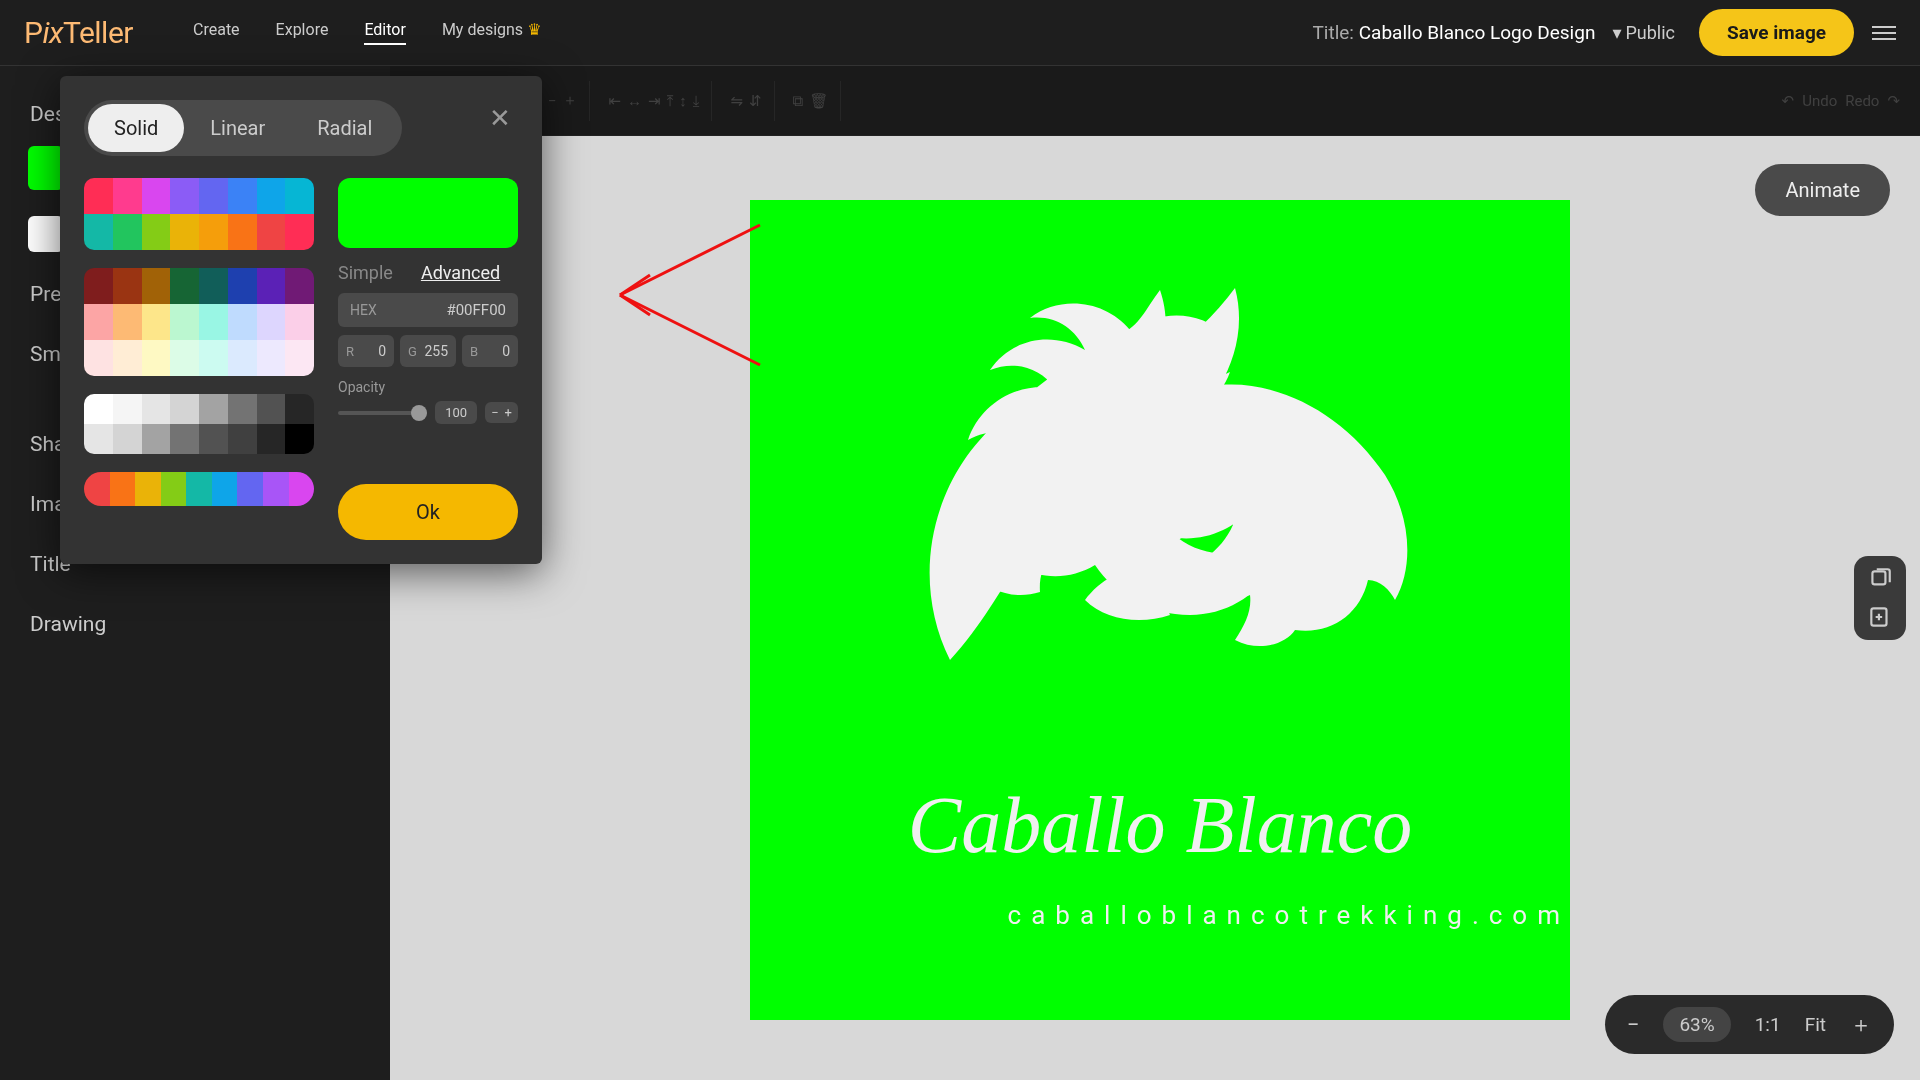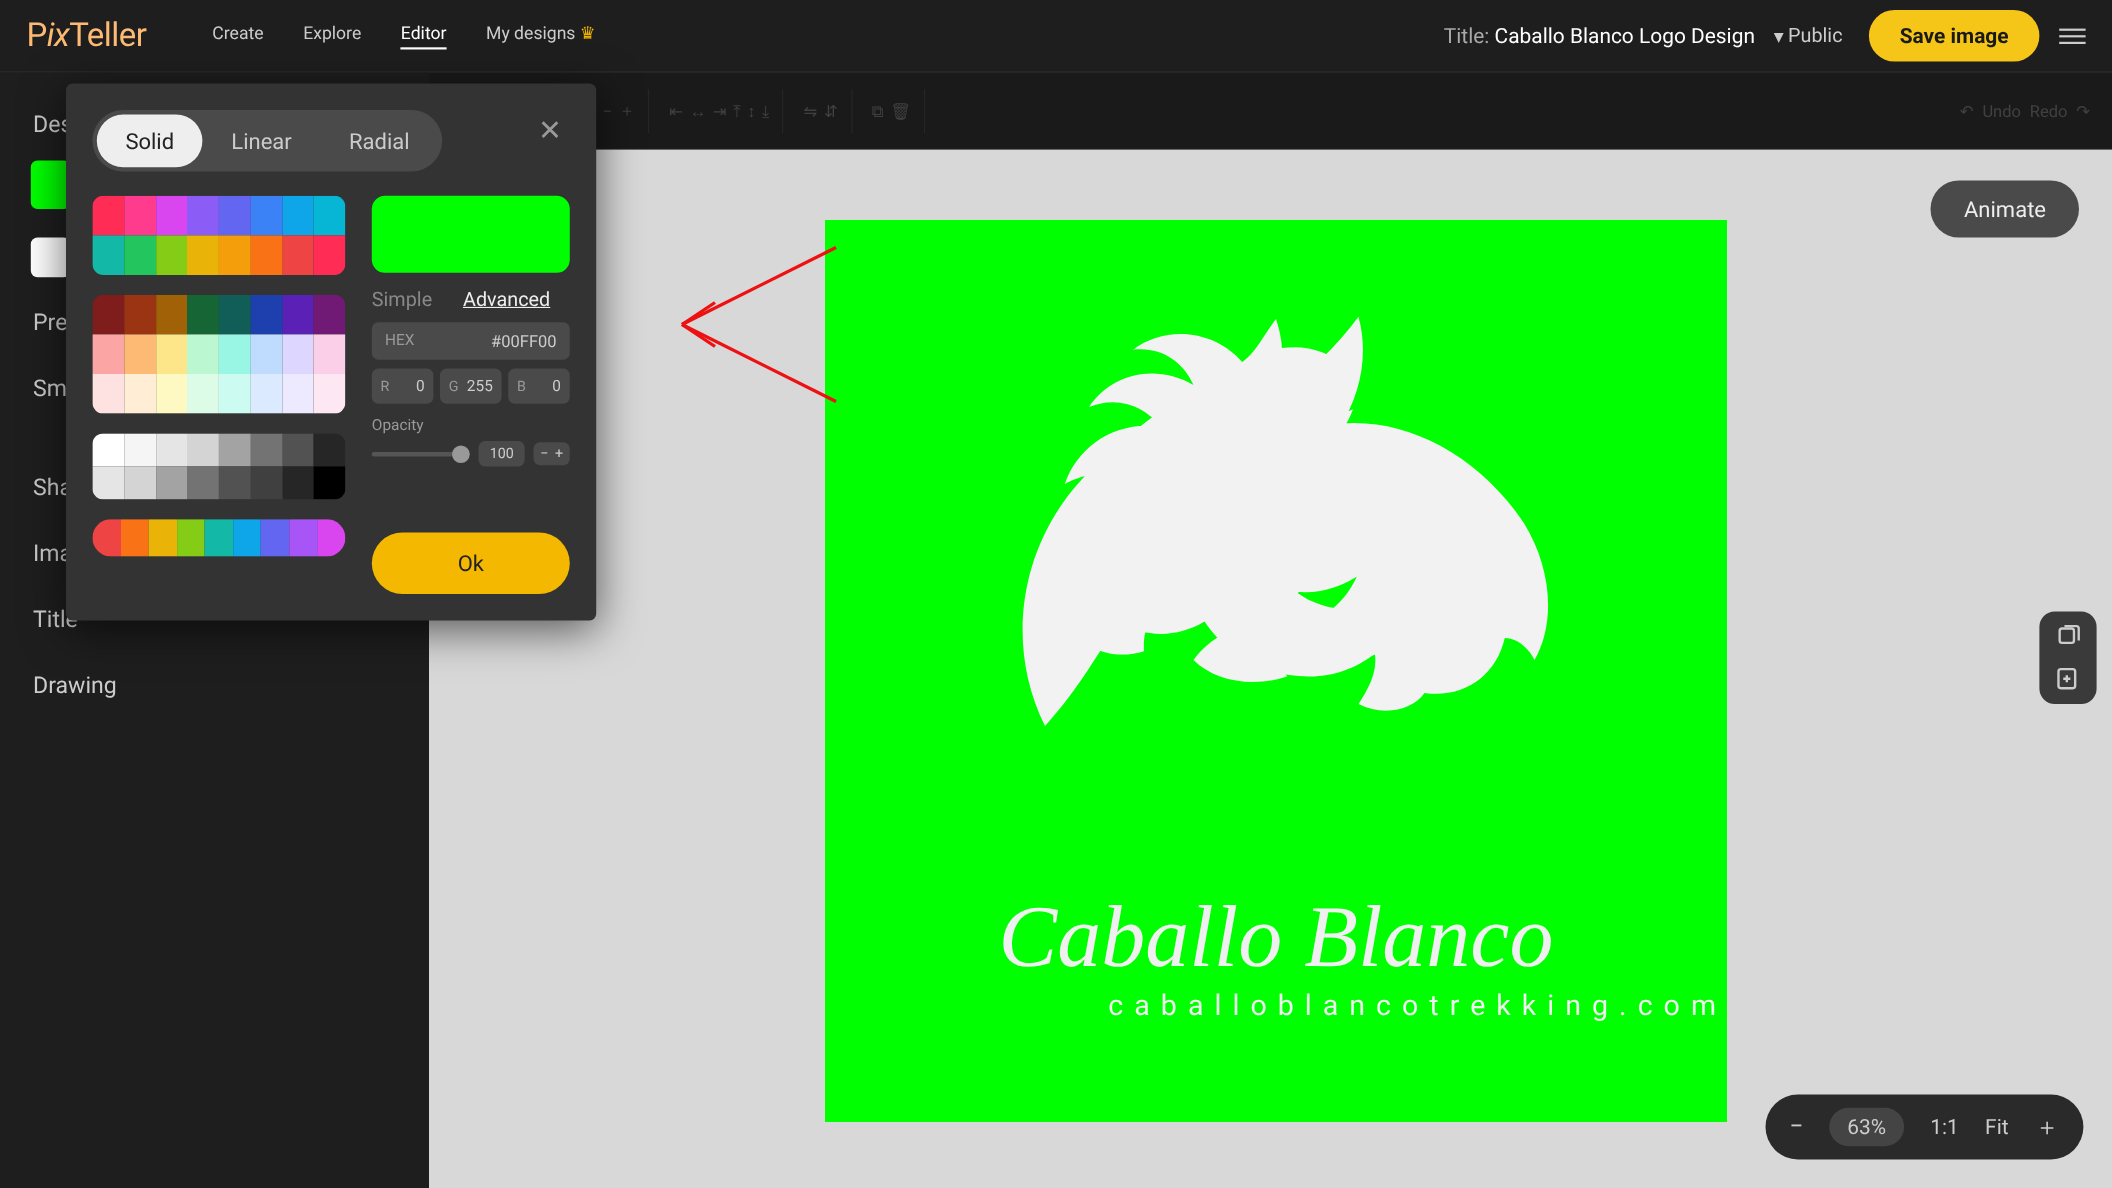--- a/index.html
+++ b/index.html
@@ -27,21 +27,21 @@
 .tb-right { margin-left:auto; margin-right:20px; display:flex; gap:8px; align-items:center; }
 
 
 .sidebar { position:absolute; left:0; top:66px; width:390px; height:calc(100% - 66px); background:#1e1e1e; padding:18px 0; }
 .sidebar .item { padding:18px 30px; color:#ccc; font-size:21px; cursor:pointer; }
 
 
 .canvas-area { position:absolute; left:390px; top:136px; right:0; bottom:0; background:#d8d8d8; overflow:hidden; }
 .design { position:absolute; left:360px; top:64px; width:820px; height:820px; background:#00ff00; }
 .horse { position:absolute; left:140px; top:80px; width:540px; height:440px; }
-.design-text { position:absolute; left:0; top:580px; width:100%; text-align:center; color:#f0f0f0; font-family:"Brush Script MT",cursive; font-size:80px; font-style:italic;margin-top:27px; }
+.design-text { position:absolute; left:0; top:580px; width:100%; text-align:center; color:#f0f0f0; font-family:"Brush Script MT",cursive; font-size:80px; font-style:italic; }
 .design-sub { position:absolute; left:0; top:700px; width:100%; text-align:right; color:#f0f0f0; font-size:26px; letter-spacing:10px; }
 
 
 .animate-btn { position:absolute; right:30px; top:28px; background:#4a4a4a; color:#eee; border:none; border-radius:26px; padding:14px 30px; font-size:20px; cursor:pointer; }
 
 
 .float-copy { position:absolute; right:14px; top:420px; width:52px; background:#3a3a3a; border-radius:14px; padding:10px 0; display:flex; flex-direction:column; align-items:center; gap:12px; }
 .float-copy span { width:26px; height:26px; color:#ccc; cursor:pointer; }
 
 

